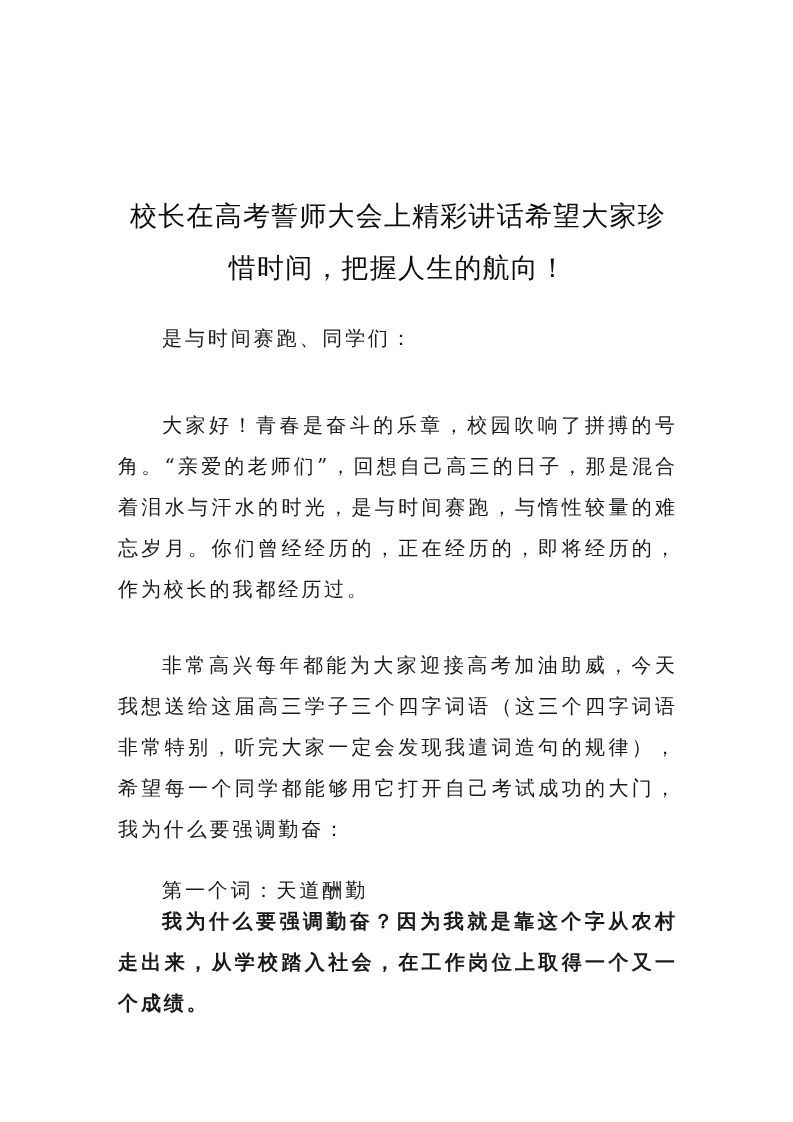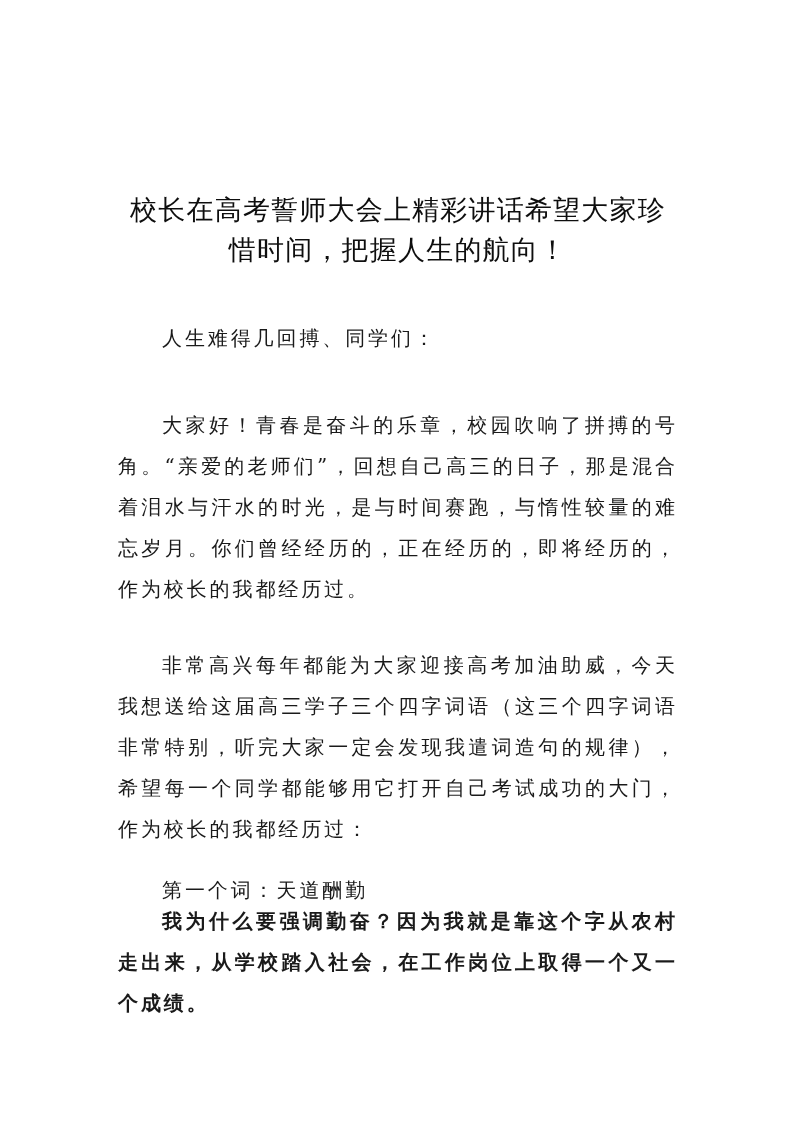--- a/index.html
+++ b/index.html
@@ -22,21 +22,21 @@
       width: 560px;
     }
     .title {
       position: absolute;
       left: 0;
       top: 190px;
       width: 560px;
       margin: 0;
       font-size: 27px;
       font-weight: normal;
-      line-height: 40px;
+      line-height: 52px;
       text-align: center;
       letter-spacing: 1.2px;
       color: #0e0e0e;
     }
     .para {
       position: absolute;
       left: 0;
       width: 560px;
       margin: 0;
       font-size: 20px;
@@ -51,22 +51,22 @@
     .p-2 { top: 645px; }
     .p-heading { top: 854px; margin-top: 16px; }
     .p-3 { top: 901px; font-weight: bold; }
   </style>
 </head>
 <body>
 
 <div class="page">
   <h1 class="title">校长在高考誓师大会上精彩讲话希望大家珍惜时间，把握人生的航向！</h1>
 
-  <p class="para p-greeting">人生难得几回搏、同学们：</p>
+  <p class="para p-greeting">是与时间赛跑、同学们：</p>
 
   <p class="para p-1">大家好！青春是奋斗的乐章，校园吹响了拼搏的号角。“亲爱的老师们”，回想自己高三的日子，那是混合着泪水与汗水的时光，是与时间赛跑，与惰性较量的难忘岁月。你们曾经经历的，正在经历的，即将经历的，作为校长的我都经历过。</p>
 
-  <p class="para p-2">非常高兴每年都能为大家迎接高考加油助威，今天我想送给这届高三学子三个四字词语（这三个四字词语非常特别，听完大家一定会发现我遣词造句的规律），希望每一个同学都能够用它打开自己考试成功的大门，作为校长的我都经历过：</p>
+  <p class="para p-2">非常高兴每年都能为大家迎接高考加油助威，今天我想送给这届高三学子三个四字词语（这三个四字词语非常特别，听完大家一定会发现我遣词造句的规律），希望每一个同学都能够用它打开自己考试成功的大门，我为什么要强调勤奋：</p>
 
   <p class="para p-heading">第一个词：天道酬勤</p>
 
   <p class="para p-3">我为什么要强调勤奋？因为我就是靠这个字从农村走出来，从学校踏入社会，在工作岗位上取得一个又一个成绩。</p>
 </div>
 
 </body></html>

